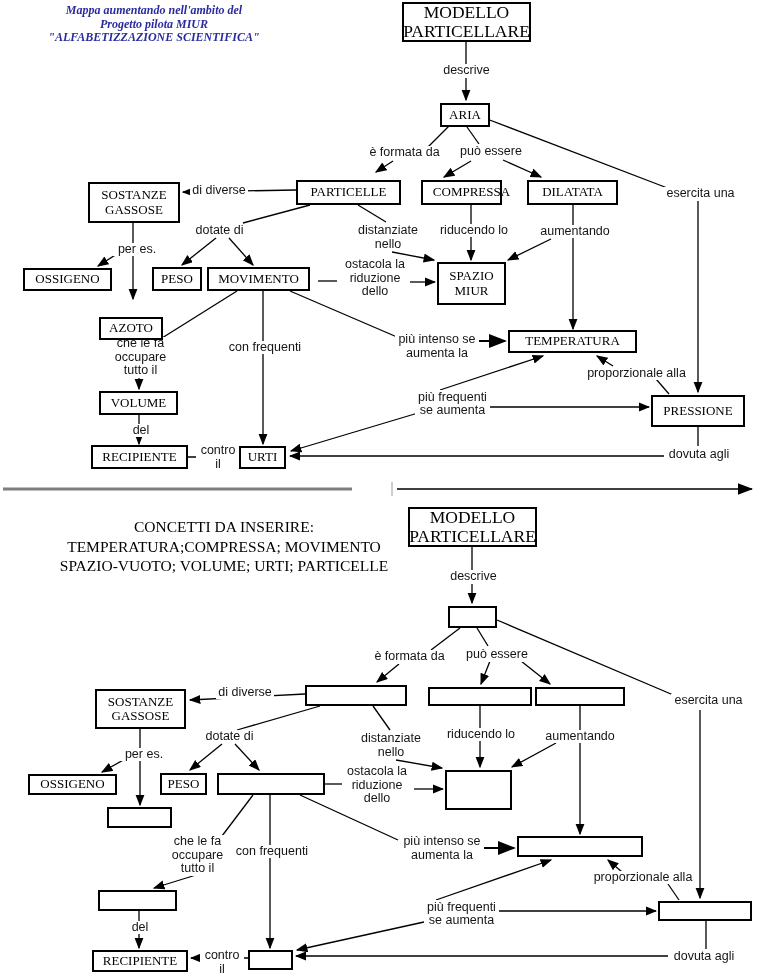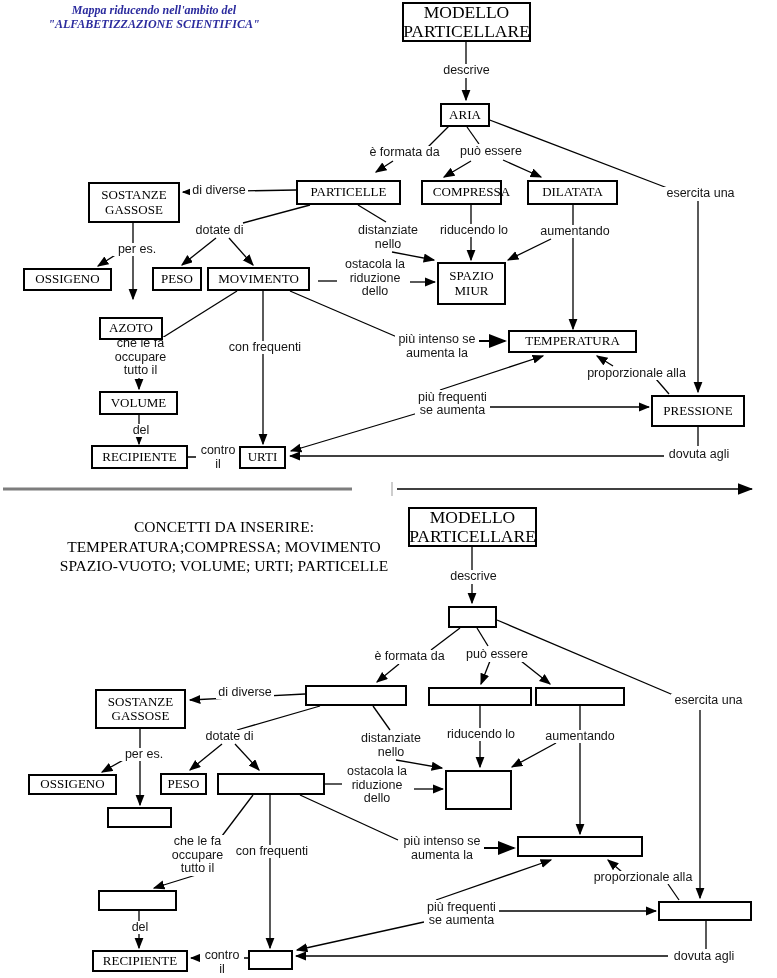--- a/index.html
+++ b/index.html
@@ -108,21 +108,22 @@
       <line x1="490" y1="911" x2="656" y2="911" marker-end="url(#ah)"></line>
       <line x1="424" y1="922" x2="297" y2="950" marker-end="url(#ah)"></line>
       <line x1="622" y1="872" x2="608" y2="860" marker-end="url(#ah)"></line>
       <line x1="668" y1="884" x2="679" y2="900"></line>
       <line x1="706" y1="921" x2="706" y2="949"></line>
       <line x1="668" y1="956" x2="296" y2="956" marker-end="url(#ah)"></line>
     </g>
   </svg>
 
   <div class="hdr" style="color:#2b2b9e;">
-    <div>Mappa riducendo nell'ambito del</div>
+    <div>Mappa aumentando nell'ambito del</div>
+    <div>Progetto pilota MIUR</div>
     <div>"ALFABETIZZAZIONE SCIENTIFICA"</div>
   </div>
 
   <div class="bx big" style="left:402px;top:2px;width:129px;height:40px;">MODELLO
 PARTICELLARE</div>
   <div class="bx" style="left:440px;top:103px;width:50px;height:24px;">ARIA</div>
   <div class="bx" style="left:88px;top:182px;width:92px;height:41px;">SOSTANZE
 GASSOSE</div>
   <div class="bx" style="left:296px;top:180px;width:105px;height:25px;">PARTICELLE</div>
   <div class="bx" style="left:421px;top:180px;width:81px;height:25px;padding-left:20px;">COMPRESSA</div>

